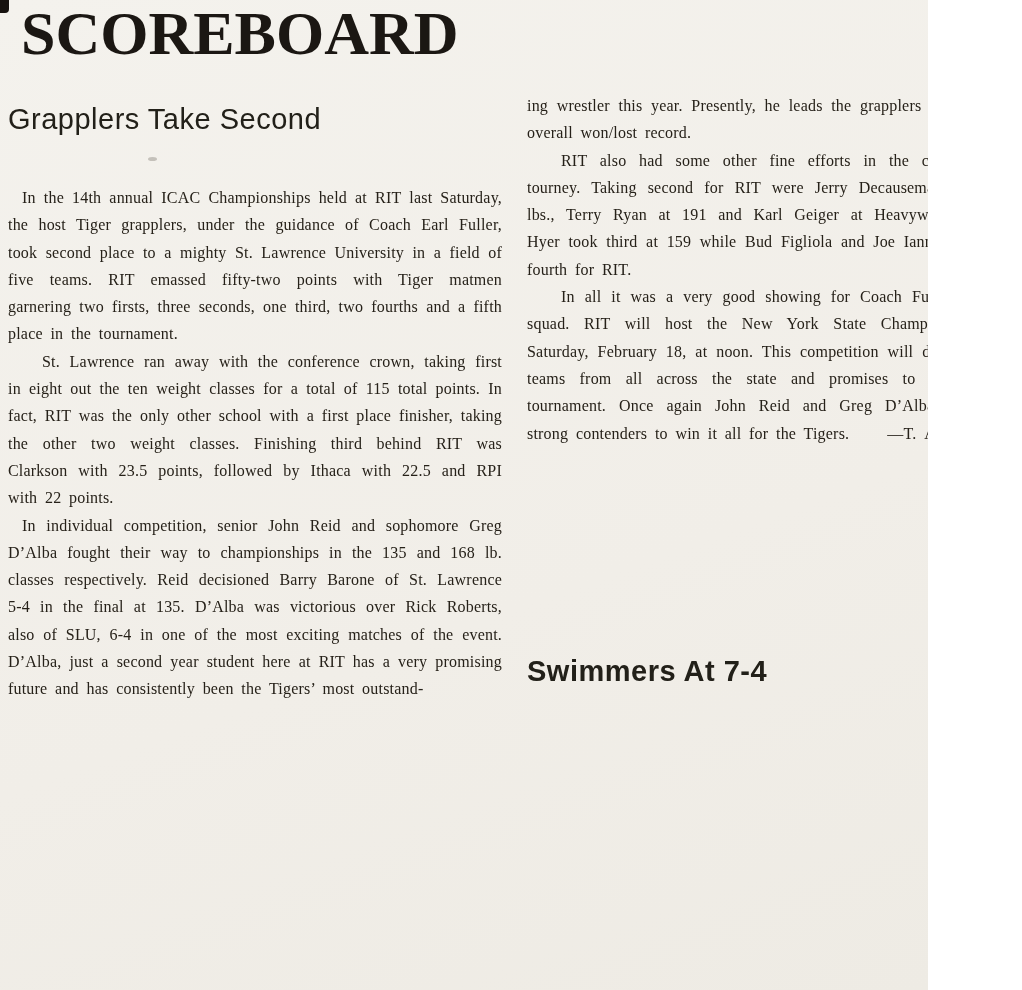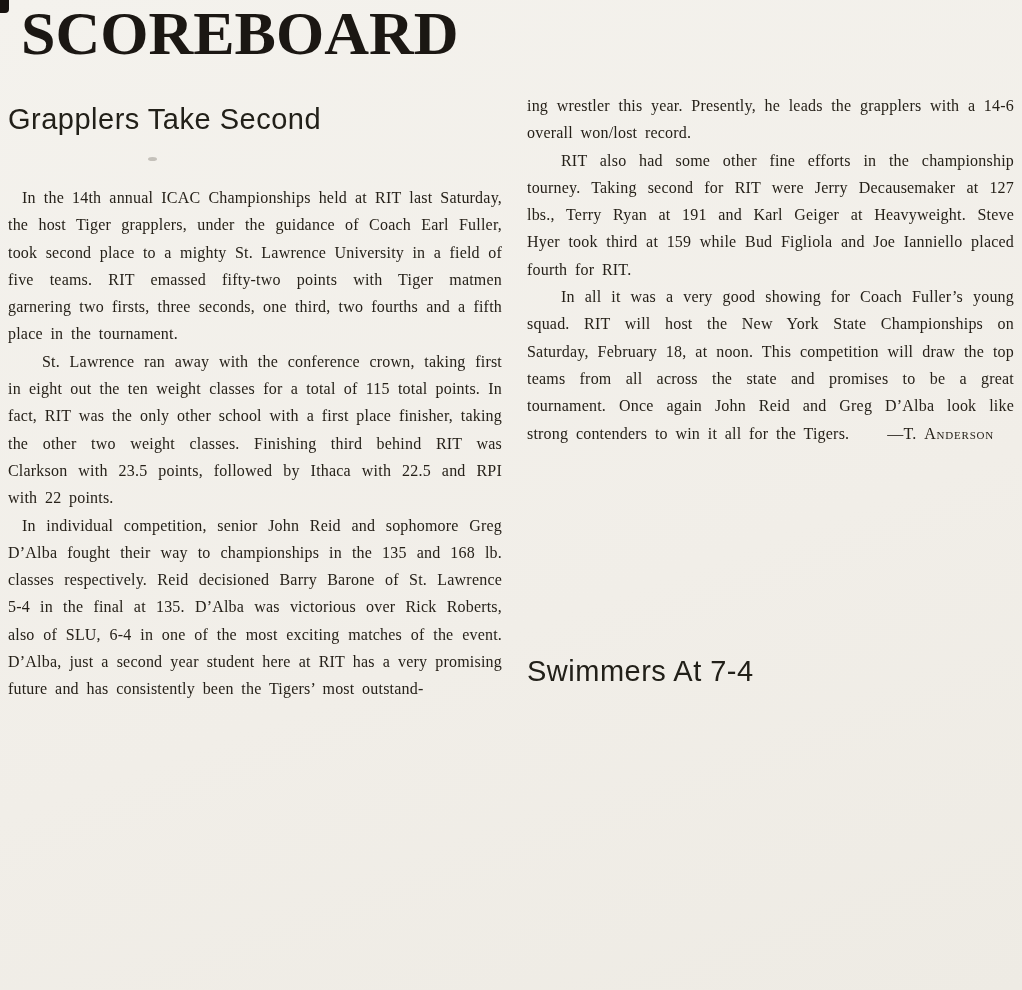--- a/index.html
+++ b/index.html
@@ -1,23 +1,24 @@
 <!DOCTYPE html>
 <html><head>
 <meta charset="utf-8">
 <style>
   html, body { margin: 0; padding: 0; }
   .page {
     position: relative;
-    width: 1022px;
+    width: 920px;
     height: 990px;
     background: linear-gradient(160deg, #f4f2ed 0%, #f1eee8 60%, #eeebe4 100%);
     overflow: hidden;
     color: #242019;
     font-family: "Liberation Serif", serif;
+    padding-left: 8px;
   }
   .corner-artifact {
     position: absolute;
     top: 0; left: 0;
     width: 9px; height: 13px;
     background: #17120f;
     border-bottom-right-radius: 4px;
   }
   .speck {
     position: absolute;
@@ -45,21 +46,21 @@
   .col-right2 { left: 527px; top: 651px; width: 487px; }
   .headline {
     margin: 0 0 45px 0;
     font-family: "Liberation Sans", sans-serif;
     font-weight: 400;
     font-size: 29px;
     line-height: 40px;
     letter-spacing: 0.5px;
     color: #222019;
   }
-  .col-right2 .headline { margin-bottom: 40px; }
+  .col-right2 .headline { margin-bottom: 40px; font-weight: bold; }
   .par {
     margin: 0;
     font-family: "Liberation Serif", serif;
     font-size: 16px;
     line-height: 27.3px;
     text-align: justify;
     word-spacing: 3.5px;
     letter-spacing: 0.2px;
     color: #262119;
   }

